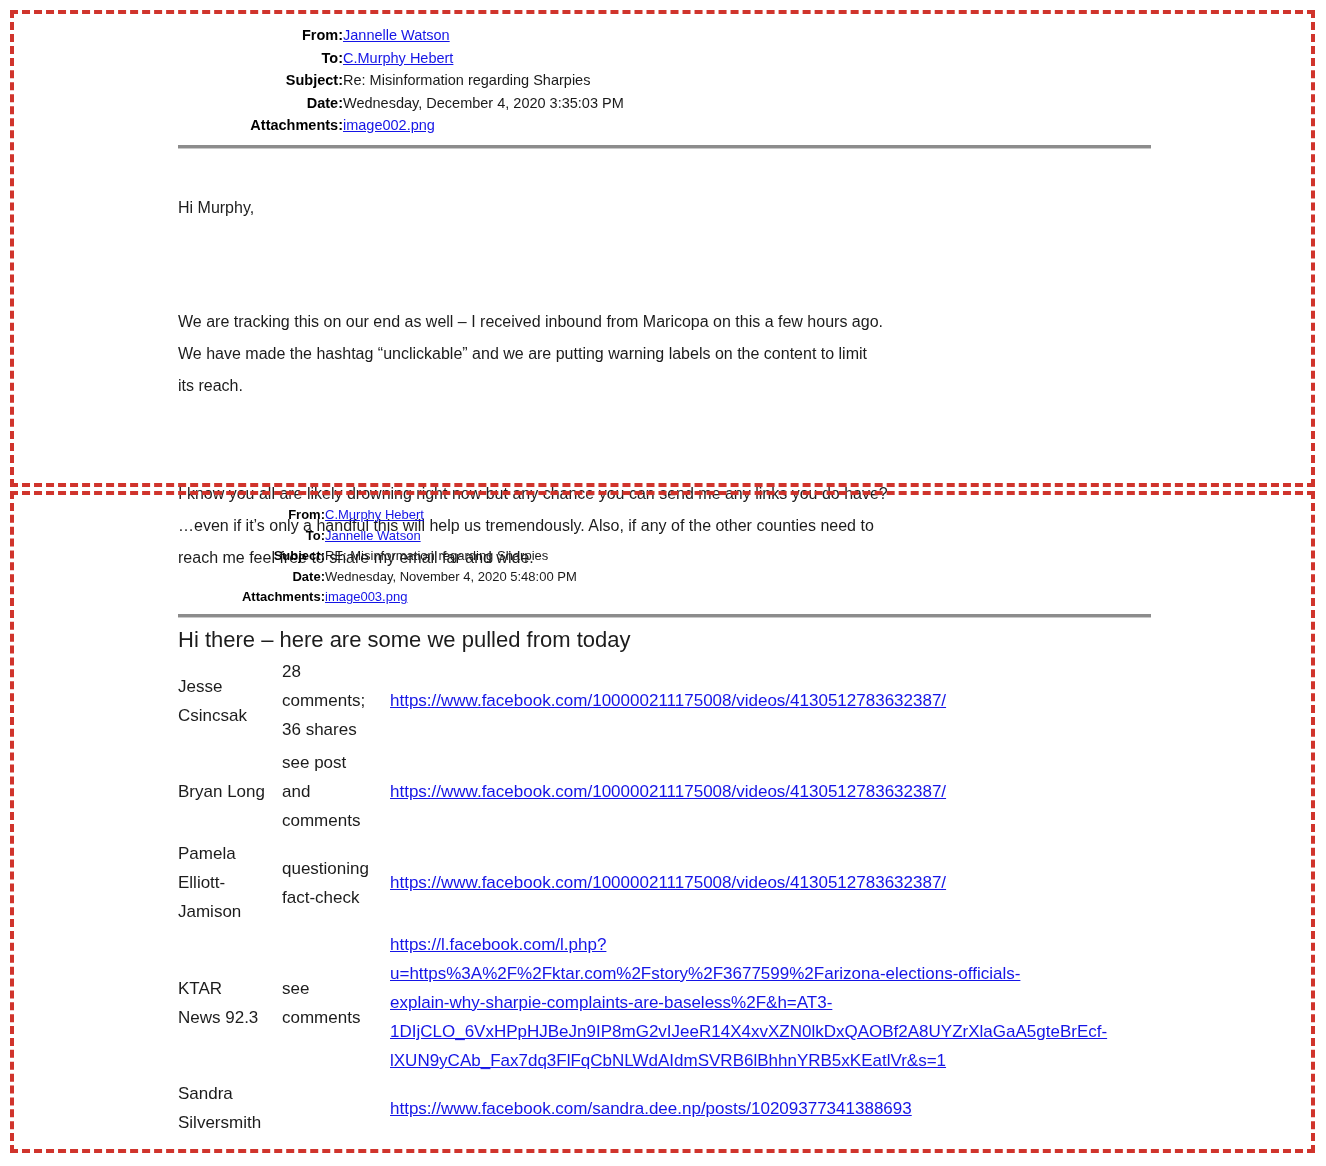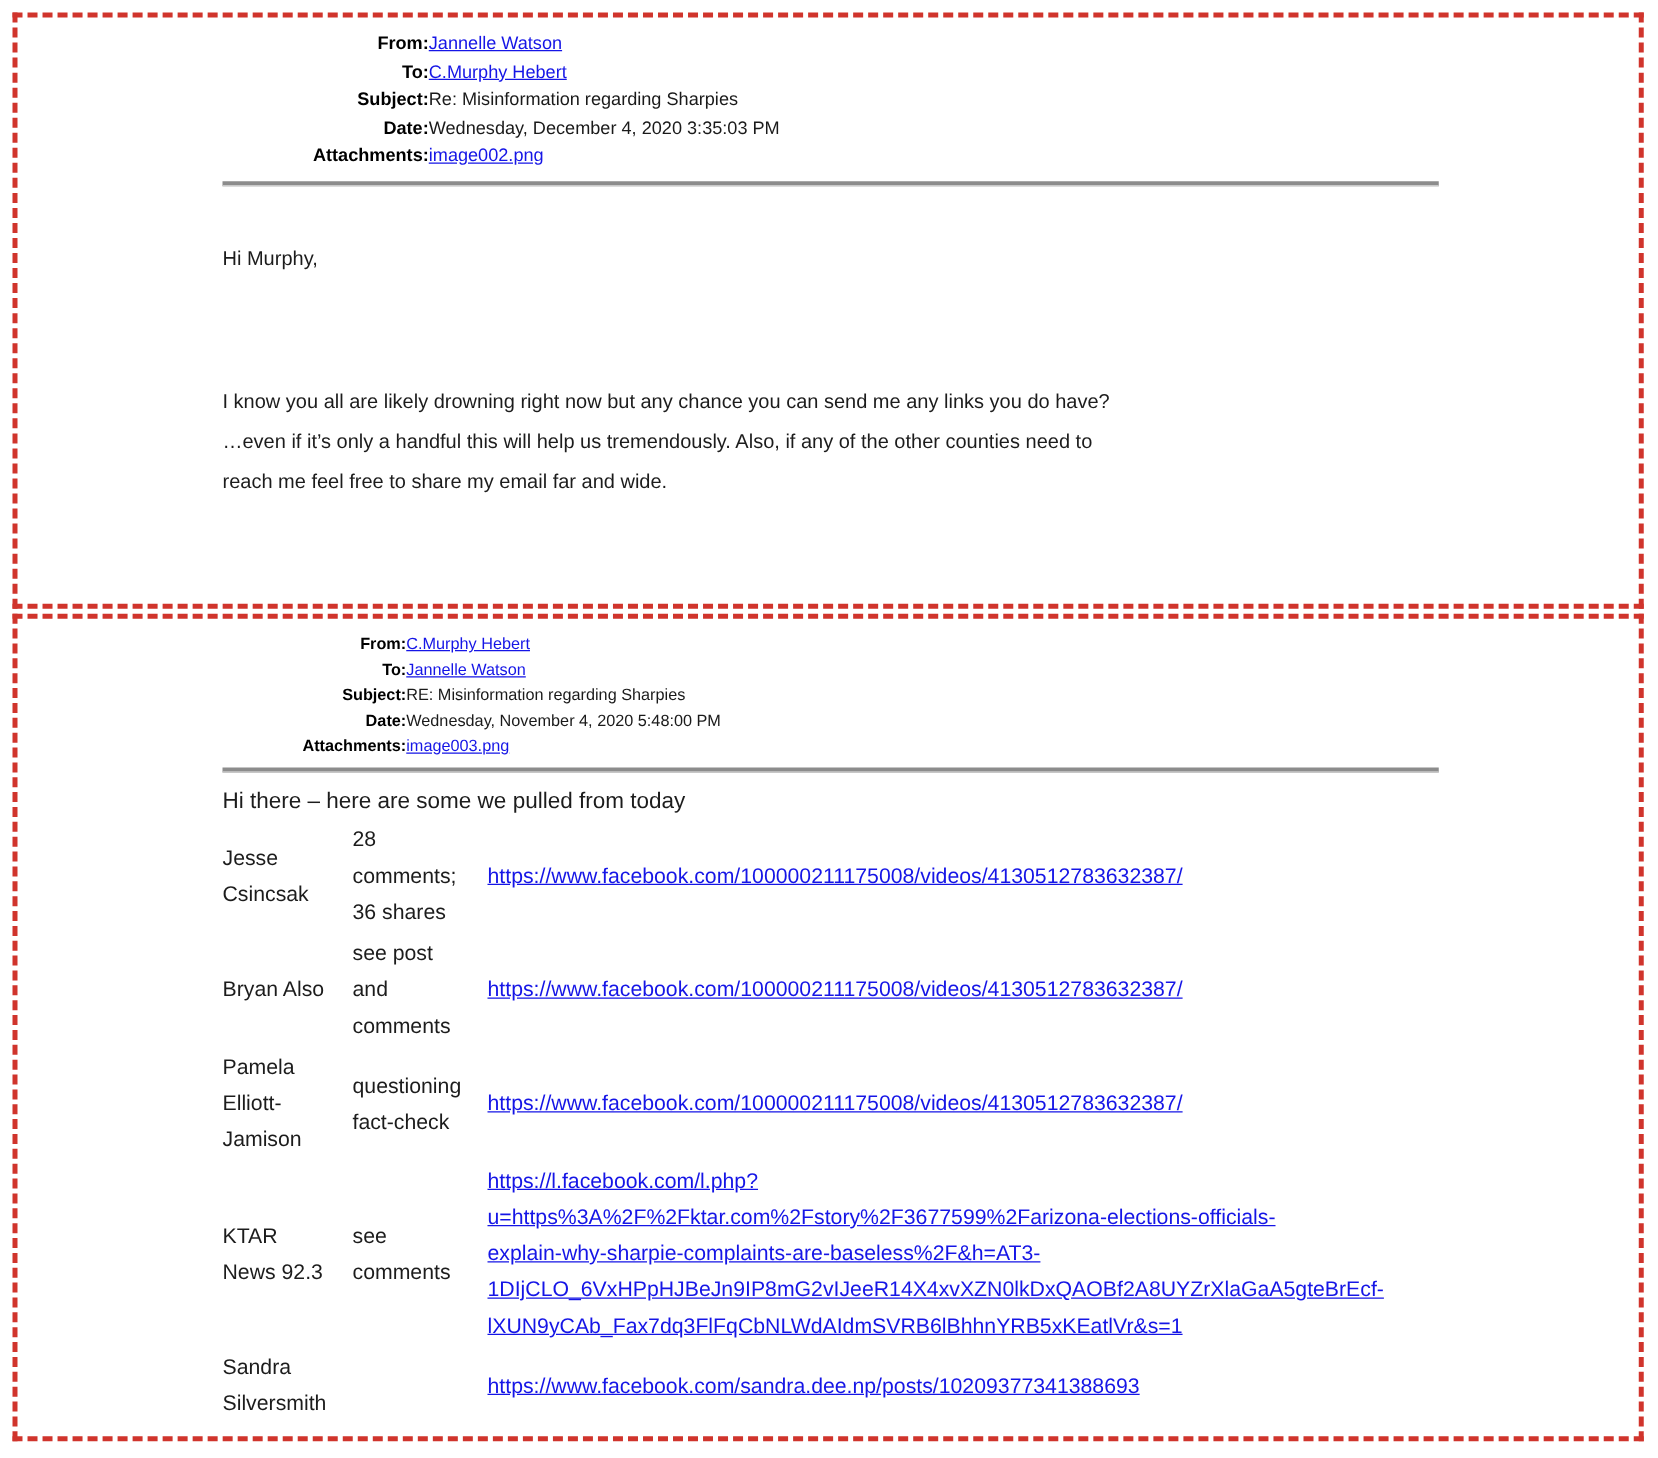--- a/index.html
+++ b/index.html
@@ -39,21 +39,21 @@
     position:absolute; left:164px; top:146px; width:1000px;
     font-size:16px; line-height:32px; color:#1c1c1c;
     white-space:pre-line;
   }
   .body1 p.greeting  { margin:0 0 50px 0; }
   .body1 p.para      { margin:0 0 44px 0; }
 
   
   .body2-intro {
     position:absolute; left:164px; top:134px;
-    font-size:18px; line-height:22px; color:#1c1c1c;
+    font-size:22px; line-height:22px; color:#1c1c1c;
   }
   .links-table {
     position:absolute; left:164px; top:160px;
     border-collapse:separate; border-spacing:0;
     font-size:17px; line-height:29px; color:#1c1c1c;
   }
   .links-table td {
     vertical-align:middle; white-space:pre-line;
     padding:2px 0;
   }
@@ -86,20 +86,23 @@
     <div class="hdr-row">
       <span class="hdr-label">Attachments:</span>
       <a class="lnk">image002.png</a>
     </div>
   </div>
 
   <div class="separator"></div>
 
   <div class="body1">
     <p class="greeting">Hi Murphy,</p>
+    <p class="para">We are tracking this on our end as well – I received inbound from Maricopa on this a few hours ago.
+We have made the hashtag “unclickable” and we are putting warning labels on the content to limit
+its reach.</p>
     <p class="para">I know you all are likely drowning right now but any chance you can send me any links you do have?
 …even if it’s only a handful this will help us tremendously. Also, if any of the other counties need to
 reach me feel free to share my email far and wide.</p>
   </div>
 </div>
 
 <div id="box2" class="hl-box">
 
   <div class="mail-header">
     <div class="hdr-row">
@@ -132,21 +135,21 @@
     <tbody>
       <tr>
         <td class="col-name">Jesse
 Csincsak</td>
         <td class="col-note">28
 comments;
 36 shares</td>
         <td class="col-link"><a class="lnk">https://www.facebook.com/100000211175008/videos/4130512783632387/</a></td>
       </tr>
       <tr>
-        <td class="col-name">Bryan Also</td>
+        <td class="col-name">Bryan Long</td>
         <td class="col-note">see post
 and
 comments</td>
         <td class="col-link"><a class="lnk">https://www.facebook.com/100000211175008/videos/4130512783632387/</a></td>
       </tr>
       <tr>
         <td class="col-name">Pamela
 Elliott-
 Jamison</td>
         <td class="col-note">questioning

